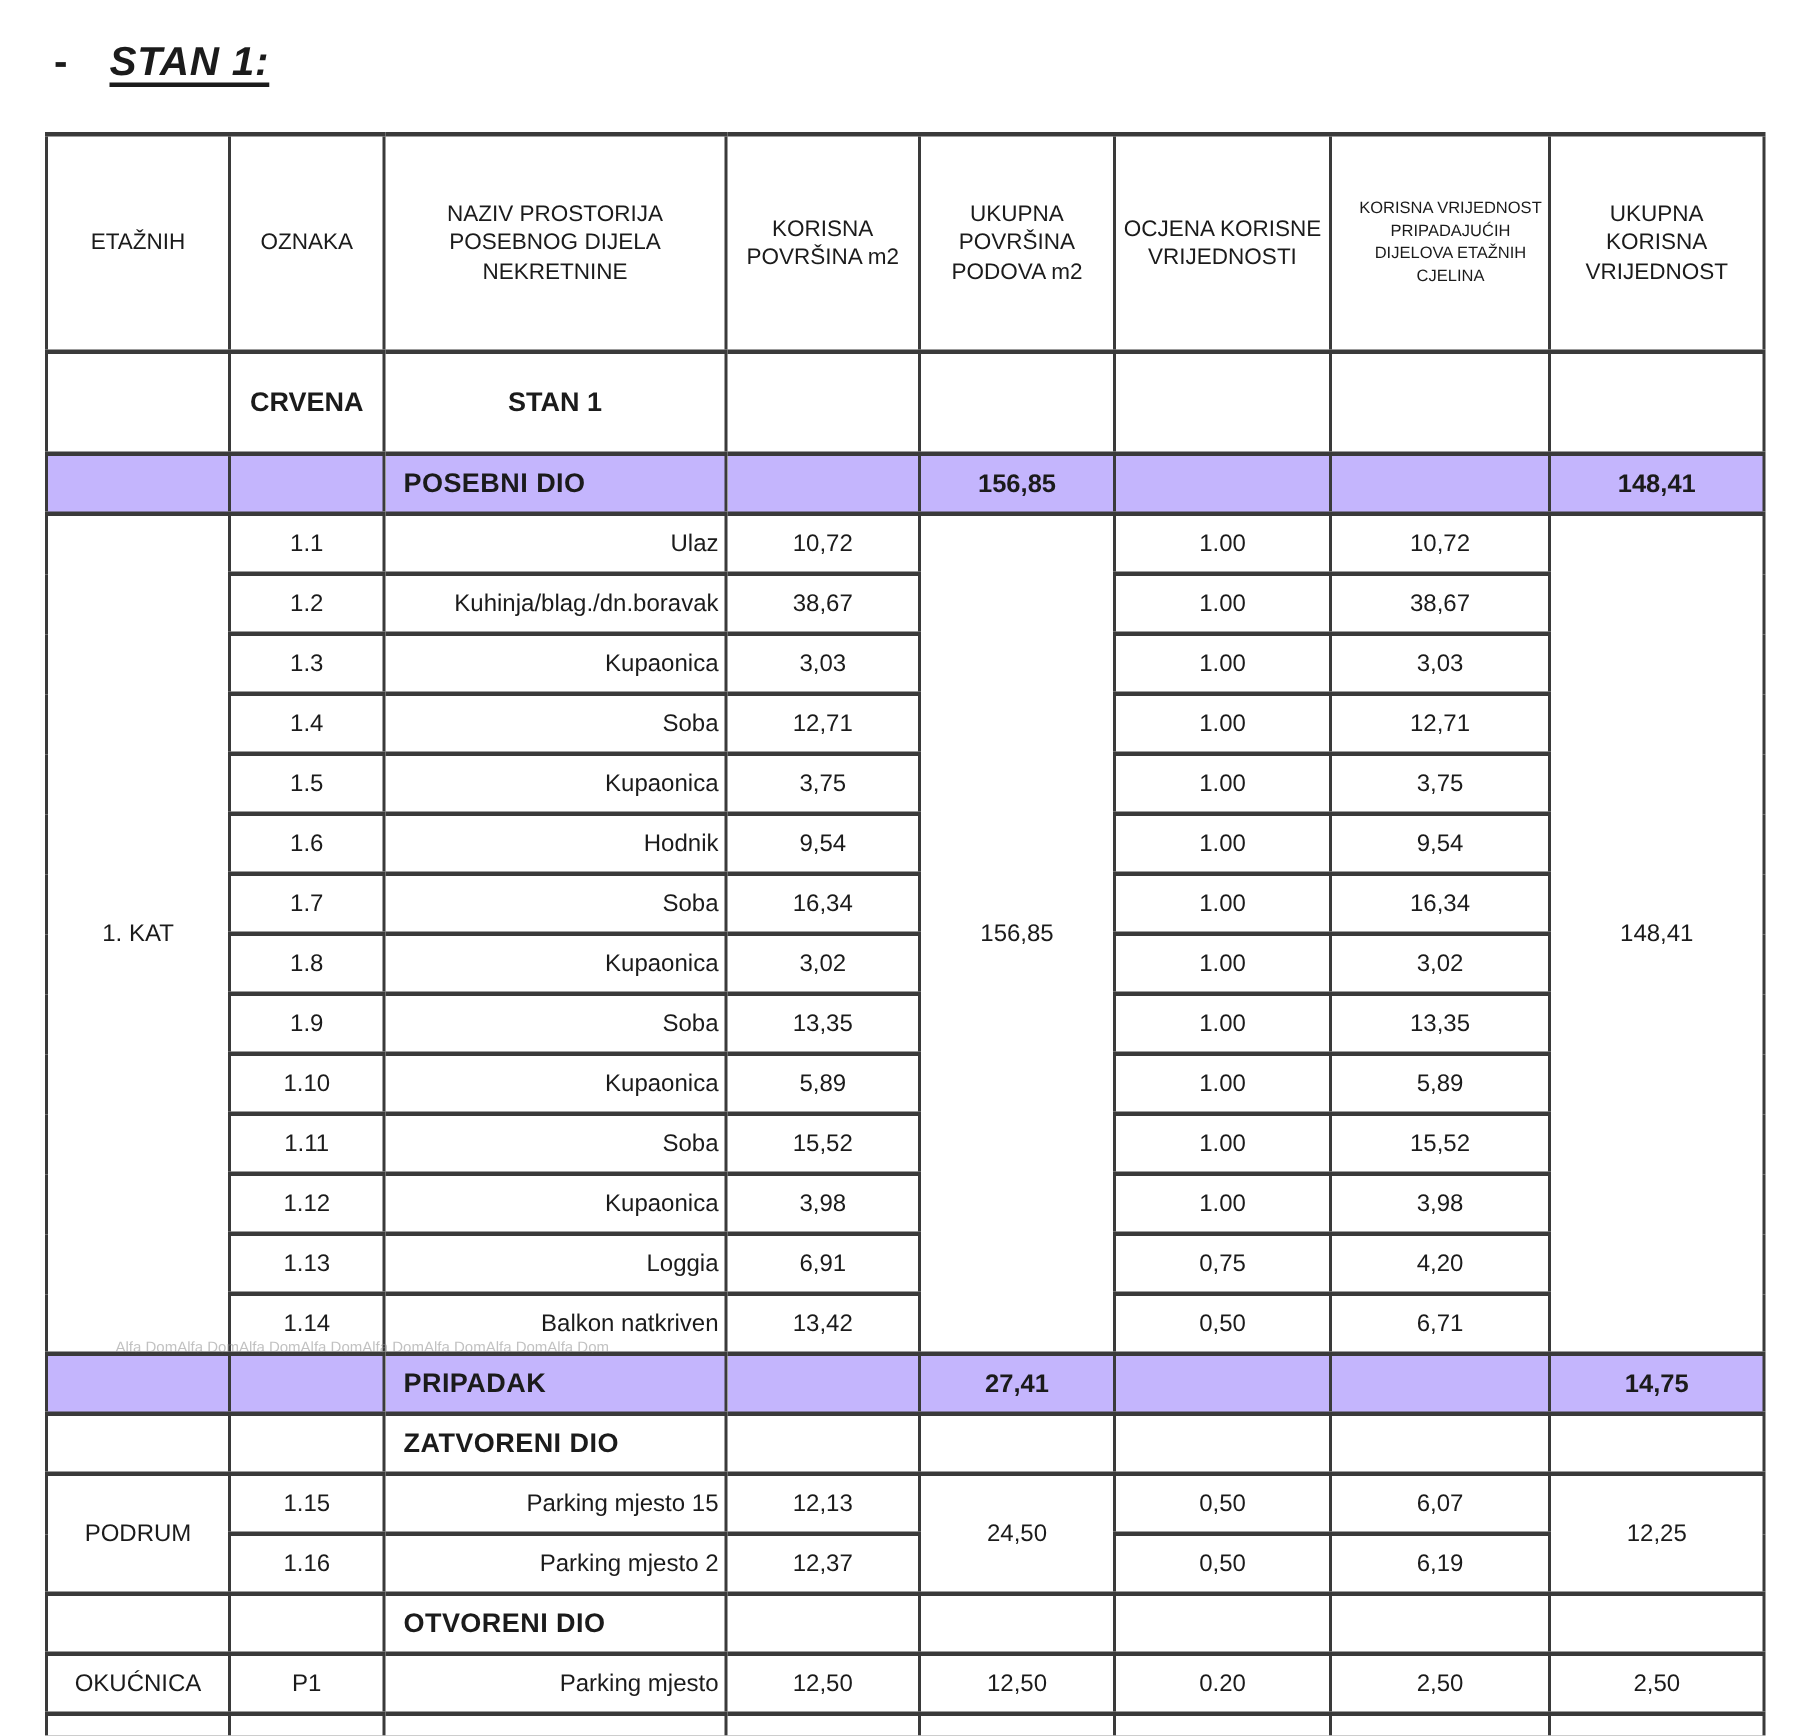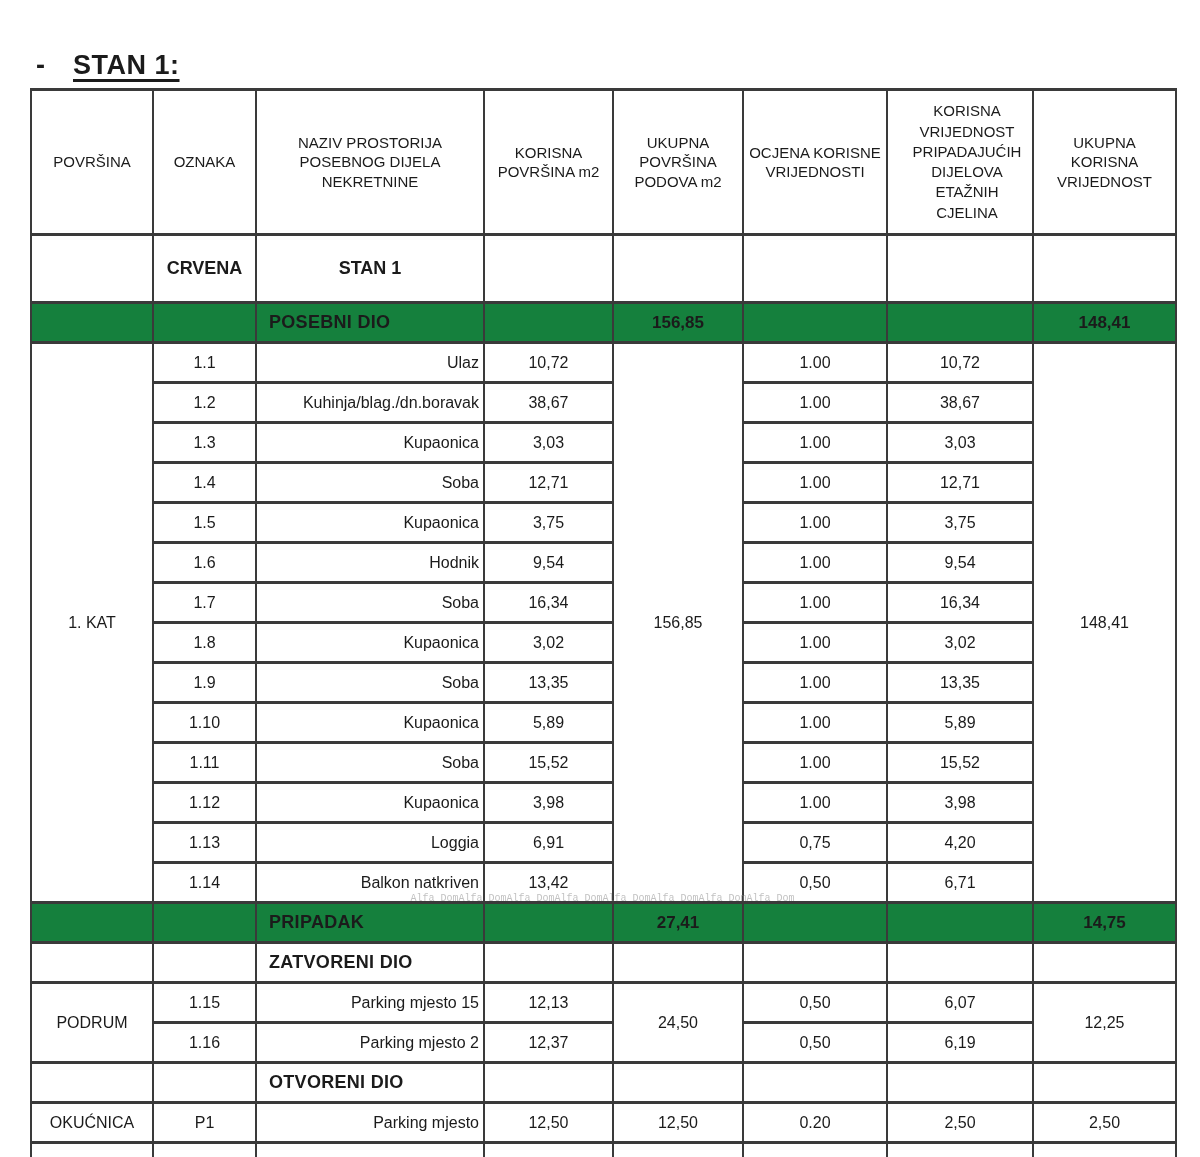--- a/index.html
+++ b/index.html
@@ -12,60 +12,60 @@
     position: relative;
   }
   .doc-title {
     position: absolute; top: 26px; left: 36px;
     display: flex; align-items: baseline;
     font-size: 27px; font-weight: bold;
   }
   .doc-title .dash { font-style: normal; }
   .doc-title .title-text {
     margin-left: 28px;
+    font-style: italic;
     text-decoration: underline;
     text-decoration-thickness: 3px;
     text-underline-offset: 5px;
     letter-spacing: 0.5px;
-    margin-top: 24px;
   }
   .table-wrap { position: absolute; top: 88px; left: 30px; width: 1145px; }
   table {
     border-collapse: collapse;
     table-layout: fixed;
     width: 1145px;
   }
   th, td {
     border: 2px solid #3a3a3a;
     border-top-width: 3px;
     border-bottom-width: 3px;
     text-align: center;
     vertical-align: middle;
     padding: 0 4px;
     font-size: 16px;
     overflow: hidden;
   }
   thead tr { height: 145px; }
   th { font-weight: normal; font-size: 15px; line-height: 1.3; }
-  th.col-small { font-size: 15px; line-height: 1.35; padding-left: 18px; }
+  th.col-small { font-size: 11px; line-height: 1.35; padding-left: 18px; }
   tr.r-unit { height: 68px; }
   tr.r-band, tr.r-section, tr.r-room, tr.r-last { height: 40px; }
   tr.r-stub { height: 16px; }
   td.left { text-align: right; padding-left: 12px; }
   td.lbl { font-weight: bold; font-size: 18px; text-align: left; padding-left: 12px; letter-spacing: 0.3px; }
   td.big-num { font-weight: bold; font-size: 17px; }
-  tr.gray td { background: #15803d; }
+  tr.gray td { background: #c4b5fd; }
   td.unit-name { font-weight: bold; font-size: 18px; }
   .watermark-strip {
     position: absolute;
     top: 805px; left: 0;
     width: 1145px; height: 16px;
-    display: flex; justify-content: center;
-    padding: 0 34px;
-    z-index: 5; pointer-events: none; font-family: Liberation Mono, monospace;
+    display: flex; justify-content: flex-start;
+    padding: 0 47px;
+    z-index: 5; pointer-events: none;
   }
   .watermark-strip span {
     font-size: 10px;
     color: #8f8f8f;
     opacity: 0.55;
     white-space: nowrap;
   }
 </style>
 </head>
 <body>
@@ -82,21 +82,21 @@
         <col style="width:103px">
         <col style="width:228px">
         <col style="width:129px">
       <col style="width:130px">
         <col style="width:144px">
         <col style="width:146px">
         <col style="width:143px">
     </colgroup>
     <thead>
       <tr>
-        <th>POVRŠINA</th>
+        <th>ETAŽNIH</th>
         <th>OZNAKA</th>
         <th>NAZIV PROSTORIJA POSEBNOG DIJELA NEKRETNINE</th>
         <th>KORISNA POVRŠINA m2</th>
         <th>UKUPNA POVRŠINA PODOVA m2</th>
         <th>OCJENA KORISNE VRIJEDNOSTI</th>
         <th class="col-small">KORISNA VRIJEDNOST PRIPADAJUĆIH DIJELOVA ETAŽNIH CJELINA</th>
         <th>UKUPNA KORISNA VRIJEDNOST</th>
       </tr>
     </thead>
     <tbody>

